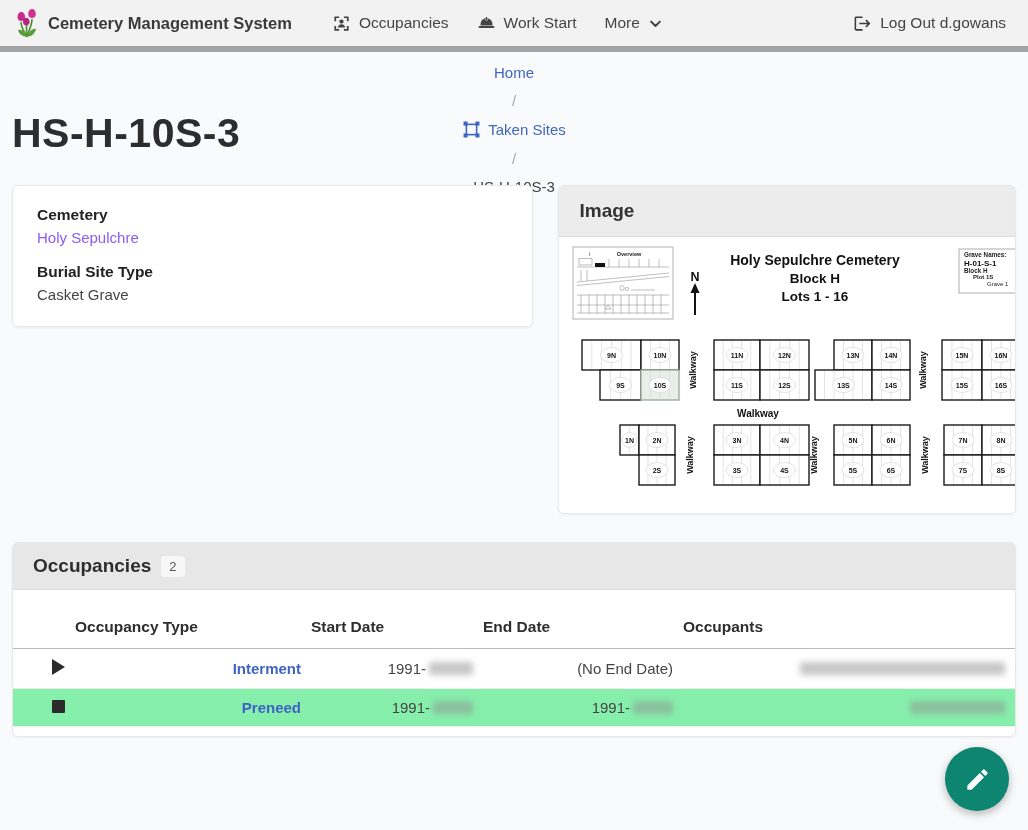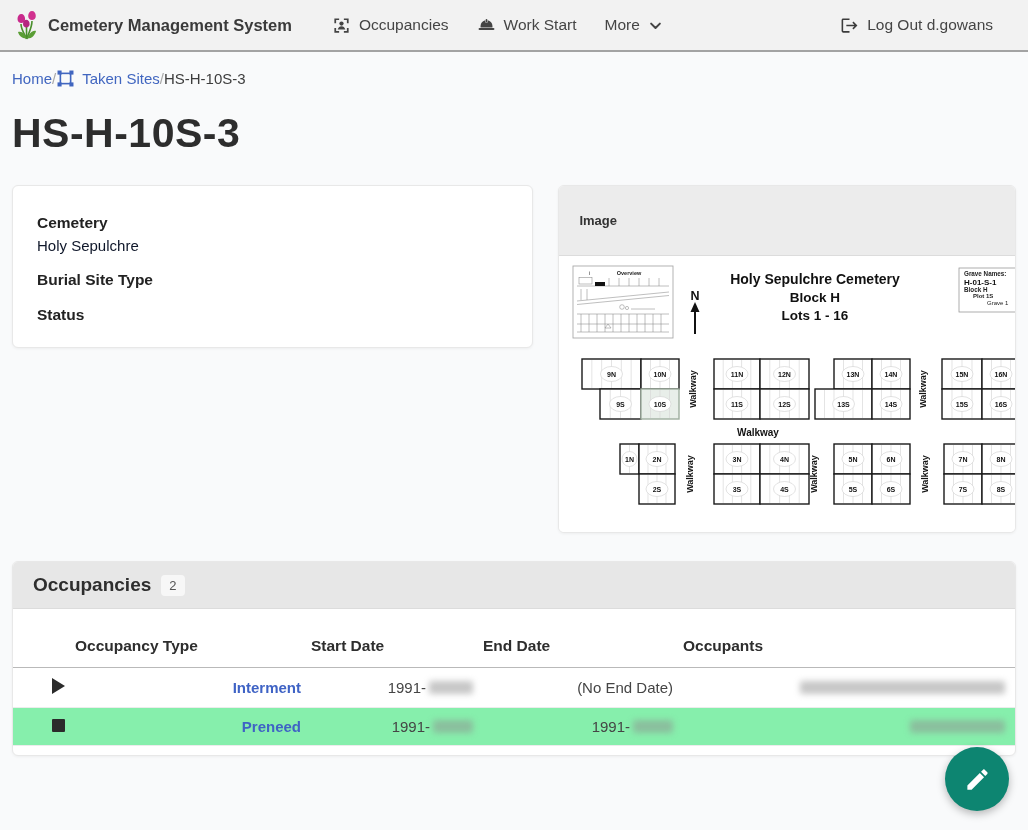--- a/index.html
+++ b/index.html
@@ -4,51 +4,51 @@
 <style>
   * { box-sizing: border-box; }
   html,body { margin:0; padding:0; }
   body {
     width:1028px; height:830px; overflow:hidden; position:relative;
     font-family:"Liberation Sans", sans-serif;
     background:#f9fafb; color:#333;
   }
   
   .navbar {
-    height:52px; background:#f2f2f2; border-bottom:2px solid #a3a3a3;
+    height:52px; background:#f2f2f2; border-bottom:6px solid #a3a3a3;
     display:flex; align-items:center; padding:0 15px;
   }
   .brand { display:flex; align-items:center; gap:9px; margin-right:26px; cursor:pointer; }
   .brand-text { font-weight:bold; font-size:16.5px; color:#3a3a3a; }
   .nav-item { display:flex; align-items:center; gap:8px; font-size:15.5px; color:#454545; margin:0 14px; cursor:pointer; }
   .nav-spacer { flex:1; }
   .nav-icon { display:flex; align-items:center; }
   
   .content { padding:0 12px; }
-  .breadcrumb { display:flex; align-items:center; font-size:15px; margin-top:12px; height:28px; }
+  .breadcrumb { display:flex; align-items:center; gap:11px; font-size:15px; margin-top:12px; height:28px;flex-direction:column; }
   .crumb-link { color:#4166c0; display:flex; align-items:center; gap:7px; text-decoration:none; cursor:pointer; }
   .crumb-sep { color:#a8a8a8; }
   .crumb-current { color:#3d3d3d; }
   
   h1.page-title { font-size:41px; line-height:50px; margin:16px 0 0; color:#2d2d2d; font-weight:bold; letter-spacing:.5px; }
   
   .cards-row { display:flex; gap:25px; margin-top:27px; align-items:flex-start; }
   .card {
     background:#fff; border:1px solid #e8e8e8; border-radius:6px;
     box-shadow:0 1px 3px rgba(0,0,0,.05);
   }
-  .detail-card { width:554px; padding:28px 24px 6px; }
+  .detail-card { width:554px; padding:20px 24px 6px; }
   .field { margin-bottom:17px; }
   .field-label { font-weight:bold; font-size:15.5px; color:#222; margin-bottom:5px; }
   .field-value { font-size:15px; color:#454545; }
-  a.link { color:#0f172a; text-decoration:none; cursor:pointer; }
+  a.link { color:#8b5cf6; text-decoration:none; cursor:pointer; }
   .image-card { width:489px; overflow:hidden; }
   .card-header {
     background:#ececec; border-bottom:1px solid #dcdcdc;
-    padding:27px 20px; font-size:13px; font-weight:bold; color:#333;
+    padding:14px 20px; font-size:19px; font-weight:bold; color:#333;
   }
   .map-wrap { background:#fff; }
   .map-svg text { font-family:"Liberation Sans", sans-serif; }
   
   .occupancies-card { width:1004px; margin-top:28px; overflow:hidden; }
   .occ-header { background:#e7e7e7; border-bottom:1px solid #dcdcdc; padding:12px 20px; display:flex; align-items:center; }
   .occ-title { font-size:19px; font-weight:bold; color:#2e2e2e; }
   .count-badge {
     margin-left:10px; background:#f7f7f7; border-radius:4px;
     padding:3px 8px; font-size:13px; color:#555;
@@ -119,21 +119,21 @@
   </div>
   <div class="nav-item">
     <span>More</span>
     <span class="nav-icon">
       <svg width="15" height="15" viewBox="0 0 24 24" fill="none" stroke="#444" stroke-width="3.2" stroke-linecap="round" stroke-linejoin="round">
         <path d="M5 9l7 7 7-7"></path>
       </svg>
     </span>
   </div>
   <div class="nav-spacer"></div>
-  <div class="nav-item" style="margin-right:20px;">
+  <div class="nav-item" style="margin-right:7px;">
     <span class="nav-icon">
       <svg width="19" height="19" viewBox="0 0 24 24" fill="#3c3c3c">
         <path d="M17 7l-1.4 1.4 2.6 2.6H8v2h10.2l-2.6 2.6L17 17l5-5-5-5z"></path>
         <path d="M4 5h8V3H4c-1.1 0-2 .9-2 2v14c0 1.1.9 2 2 2h8v-2H4V5z"></path>
       </svg>
     </span>
     <span>Log Out d.gowans</span>
   </div>
 </div>
 
@@ -161,23 +161,23 @@
   <h1 class="page-title">HS-H-10S-3</h1>
 
   <div class="cards-row">
     <div class="card detail-card">
       <div class="field">
         <div class="field-label">Cemetery</div>
         <div class="field-value"><a class="link">Holy Sepulchre</a></div>
       </div>
       <div class="field">
         <div class="field-label">Burial Site Type</div>
+        <div class="field-value">Casket Grave</div>
       </div>
       <div class="field">
-        <div class="field-label">Status</div>
       </div>
     </div>
 
     <div class="card image-card">
       <div class="card-header">Image</div>
       <div class="map-wrap">
         <svg class="map-svg" width="489" height="272" viewBox="0 0 489 272">
 
           <g>
             <rect x="14" y="10" width="100" height="72" fill="#fff" stroke="#aaa" stroke-width="0.9"></rect>

